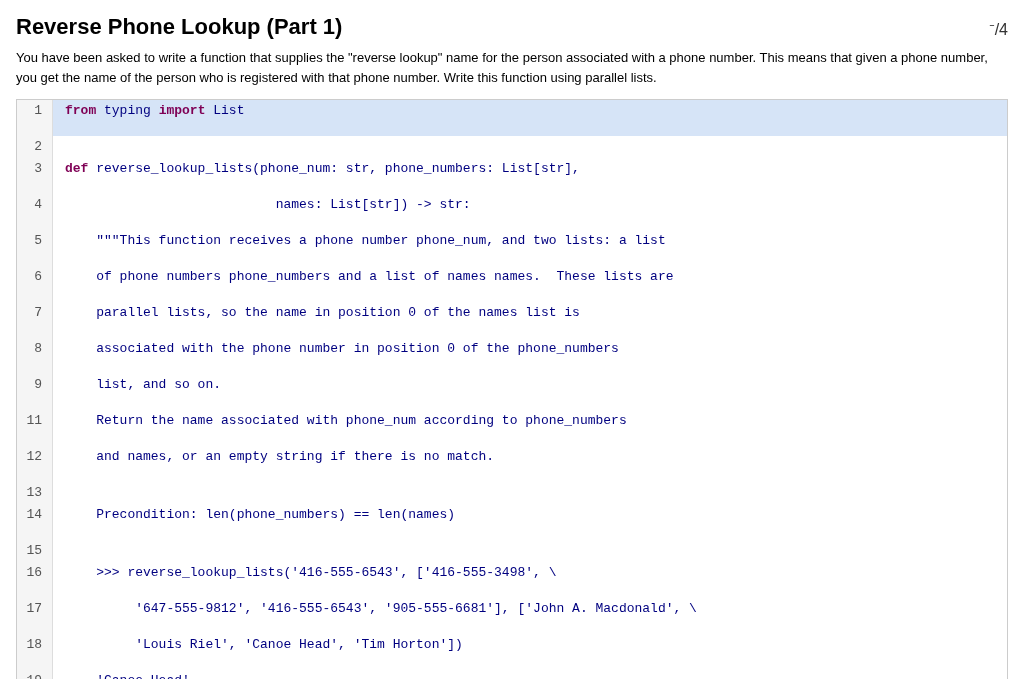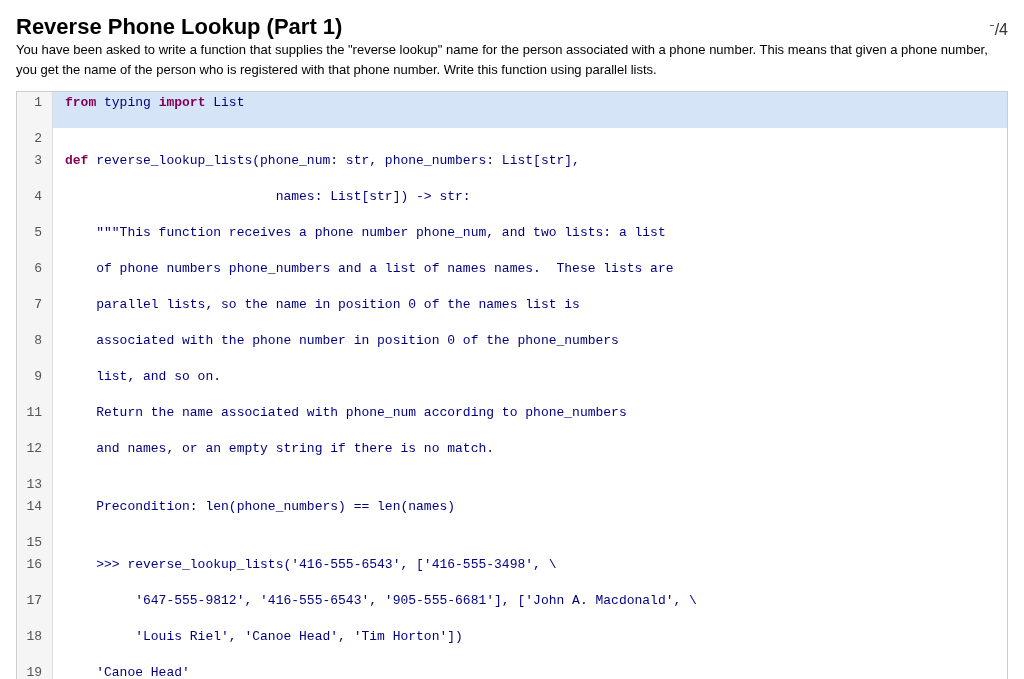--- a/index.html
+++ b/index.html
@@ -16,20 +16,21 @@
       background: #ffffff;
       flex: 1;
       display: flex;
       flex-direction: column;
       padding: 14px 16px 10px 16px;
     }
     .header-row {
       display: flex;
       justify-content: space-between;
       align-items: flex-start;
+      margin-bottom: 8px;
     }
     .page-title {
       font-size: 22px;
       font-weight: bold;
       color: #000;
     }
     .page-counter {
       font-size: 16px;
       color: #333;
       white-space: nowrap;

